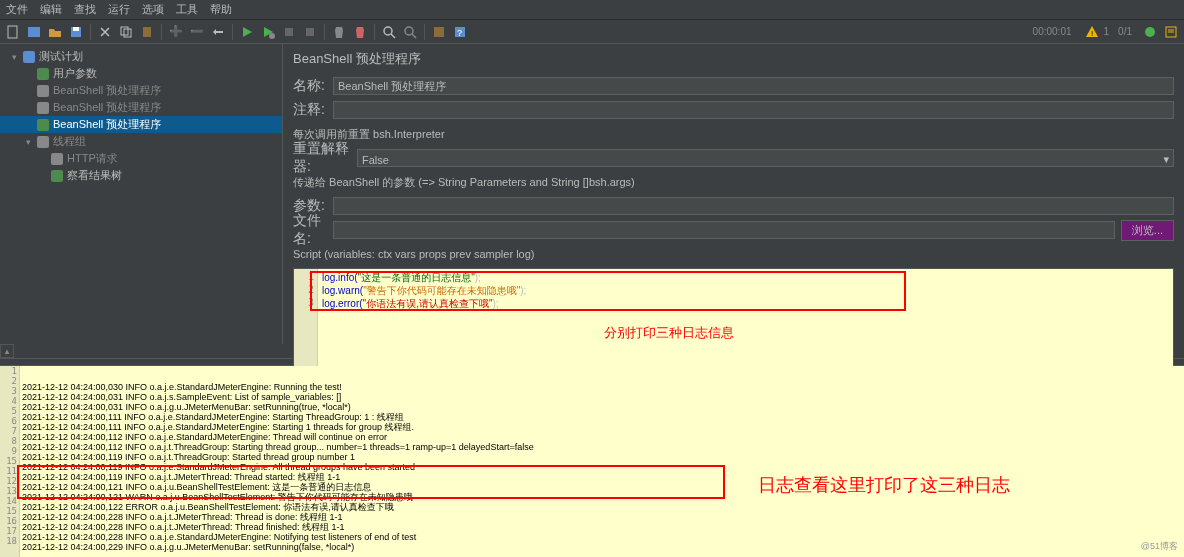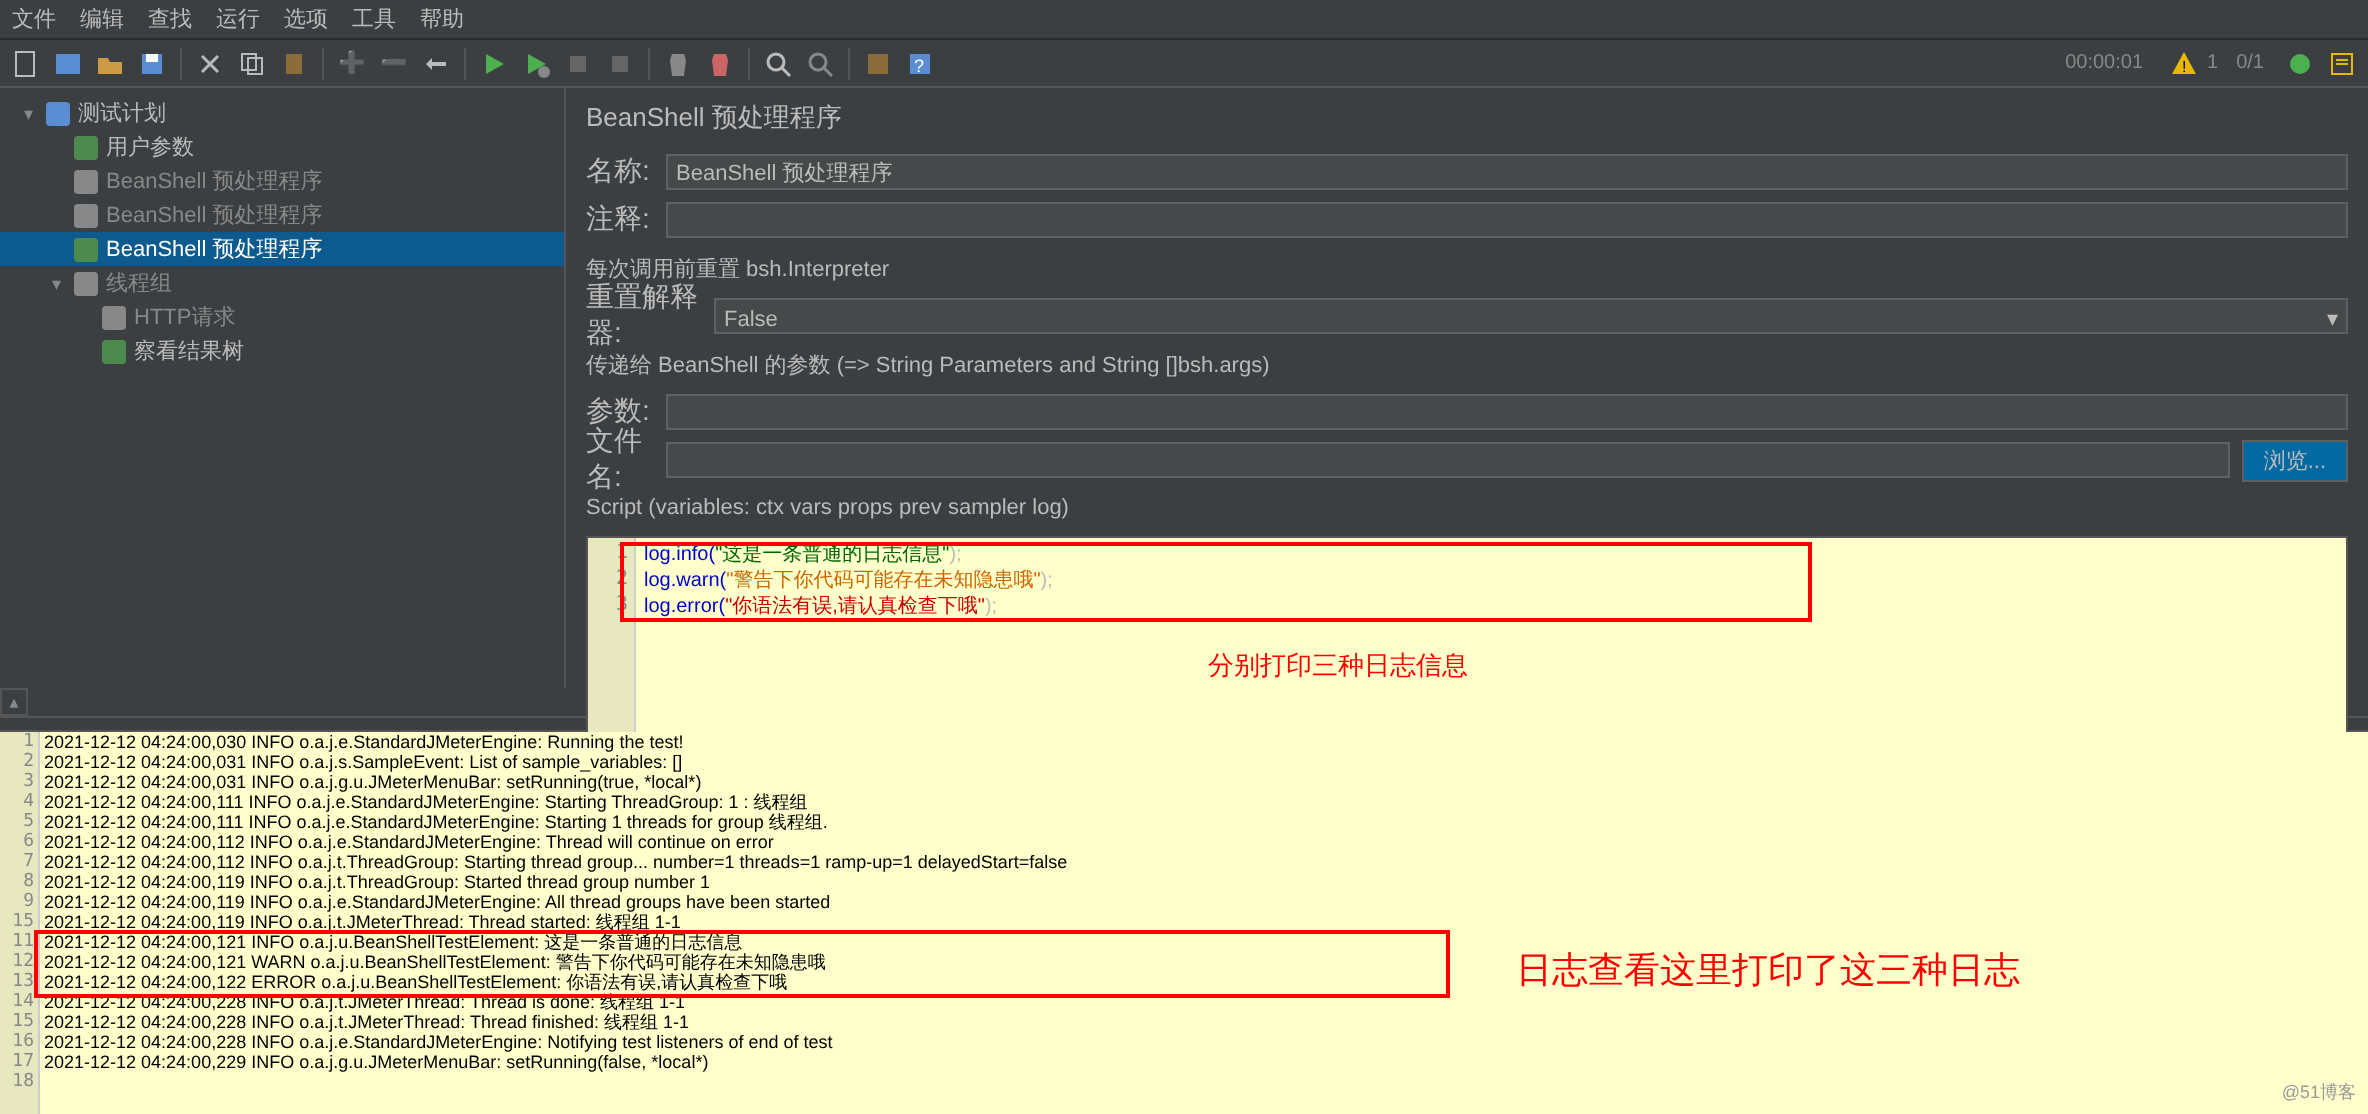--- a/index.html
+++ b/index.html
@@ -18,37 +18,37 @@
 .tree-ind{display:inline-block}
 .tree-exp{width:10px;font-size:9px;color:#888}
 .tree-ico{width:14px;height:14px;margin-right:3px;display:inline-flex;align-items:center;justify-content:center}
 .form{flex:1;background:#3c3f41;padding:6px 10px}
 .form-title{color:#bbbbbb;font-size:13px;margin-bottom:8px}
 .form-row{display:flex;align-items:center;margin-bottom:4px;height:20px}
 .form-label{width:40px;color:#bbbbbb;font-size:14px}
 .form-input{flex:1;background:#45494a;border:1px solid #5e6060;color:#bbbbbb;height:18px;padding:0 4px;font-size:11px}
 .form-text{color:#bbbbbb;font-size:11px}
 .form-select{flex:1;background:#45494a;border:1px solid #5e6060;color:#bbbbbb;height:18px;padding:0 4px;font-size:11px;display:flex;align-items:flex-end;justify-content:space-between}
-.form-btn{background:#0369a1;border:1px solid #5e6060;color:#bbbbbb;padding:2px 10px;font-size:11px;margin-left:6px;cursor:pointer}
+.form-btn{background:#701a75;border:1px solid #5e6060;color:#bbbbbb;padding:2px 10px;font-size:11px;margin-left:6px;cursor:pointer}
 .script-label{text-align:center;color:#888;font-size:11px;margin:2px 0}
 .editor{background:#ffffcc;height:120px;position:relative;border:1px solid #555}
 .ed-redbox{position:absolute;left:16px;top:2px;width:596px;height:40px;border:2px solid red;pointer-events:none}
 .gutter{position:absolute;left:0;top:0;width:24px;background:#e8e8c0;height:100%;border-right:1px solid #ccc;padding:2px 0}
 .gutter div{text-align:right;padding-right:3px;font-size:10px;color:#888;height:13px;font-family:monospace}
 .code{position:absolute;left:28px;top:2px;font-family:monospace;font-size:10px;line-height:13px}
 .code .kw{color:#0000cc}
 .code .str{color:#006600}
 .code .warn{color:#cc6600}
 .code .err{color:#cc0000}
 .annotation1{position:absolute;left:310px;top:55px;color:red;font-size:13px;font-family:'宋体',SimSun}
 .drag{height:8px;background:#3c3f41;border-top:1px solid #555;border-bottom:1px solid #555;text-align:center;color:#666;font-size:8px;line-height:8px}
 .log{background:#ffffcc;height:197px;position:relative;overflow:hidden}
 .log-gutter{position:absolute;left:0;top:0;width:20px;background:#e8e8c0;height:100%;border-right:1px solid #ccc}
 .log-gutter div{text-align:right;padding-right:2px;font-size:9px;color:#888;height:10px;font-family:monospace;line-height:10px}
-.log-lines{position:absolute;left:22px;top:0;font-family:monospace;font-size:9px;line-height:10px;color:#000;white-space:pre}
+.log-lines{position:absolute;left:22px;top:16px;font-family:monospace;font-size:9px;line-height:10px;color:#000;white-space:pre}
 .log-redbox{position:absolute;left:17px;top:99px;width:708px;height:34px;border:2px solid red;pointer-events:none}
 .annotation2{position:absolute;left:758px;top:107px;color:red;font-size:18px;font-family:'宋体',SimSun}
 .log .ylw{background:#ffff66}
 .watermark{position:absolute;right:6px;bottom:4px;color:#999;font-size:9px}
 .arrow{width:14px;height:14px;background:#3c3f41;border:1px solid #555;color:#888;font-size:9px;display:flex;align-items:center;justify-content:center}
 </style>
 </head>
 <body>
 
 <div class="menubar">

